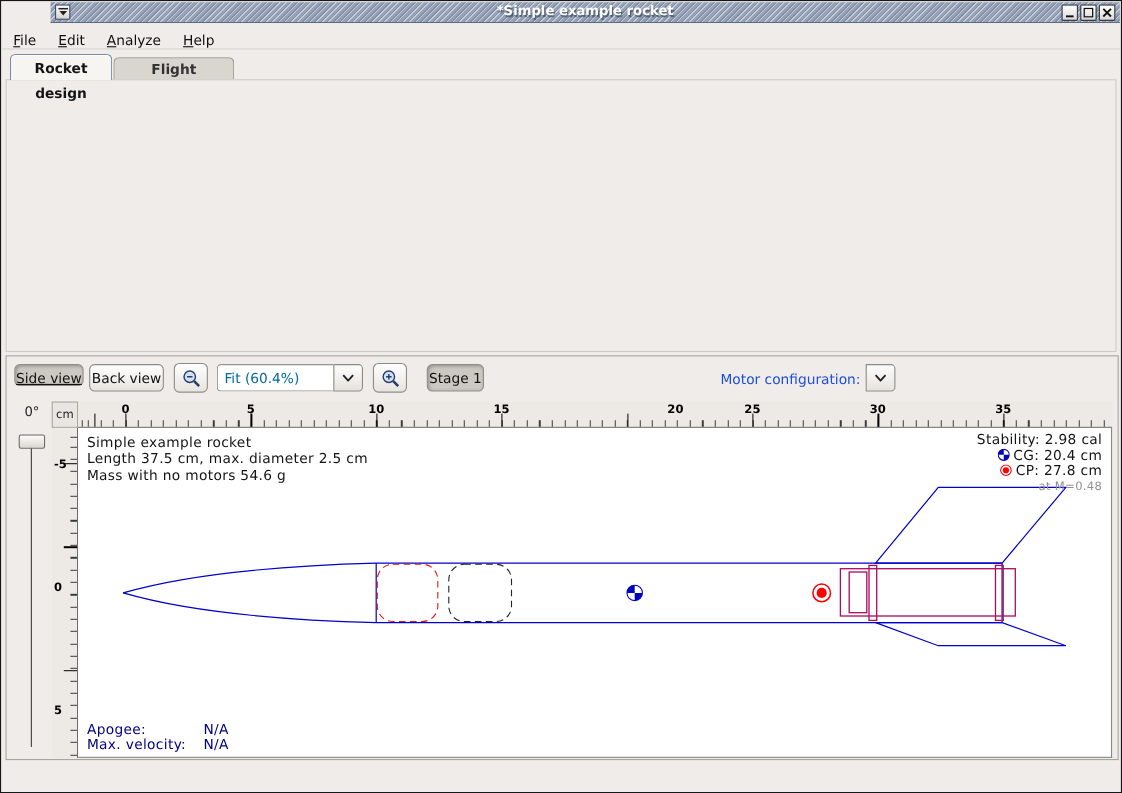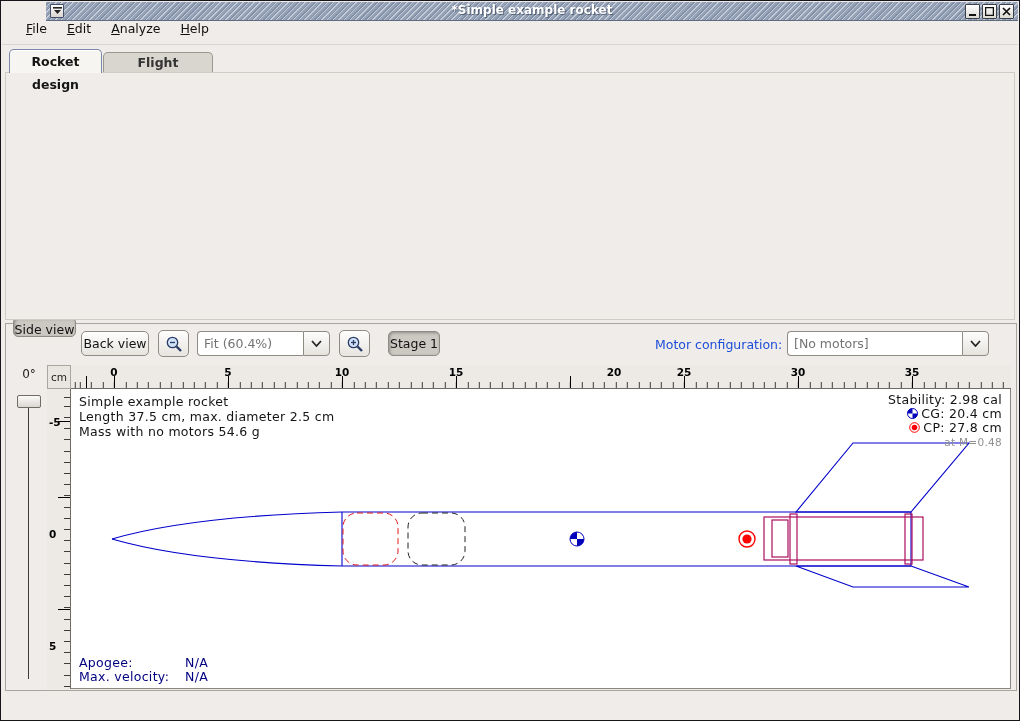--- a/index.html
+++ b/index.html
@@ -29,21 +29,21 @@
   }
   .win-buttons{ position:absolute; right:4px; top:2px; display:flex; gap:2px; }
   .win-btn{
     width:15px; height:15px; background:linear-gradient(#ffffff,#dcd9d4);
     border:1px solid #3b3f48; border-radius:1px; display:flex; align-items:center; justify-content:center;
     font-size:9px; font-weight:bold; color:#111; line-height:1;
   }
   
   .menubar{
     position:absolute; left:1px; right:1px; top:20px; height:24px; background:#efece9;
-    display:flex; align-items:flex-start; padding-left:24px; gap:20px; border-bottom:1px solid #d8d5d0;
+    display:flex; align-items:flex-end; padding-left:10px; gap:20px; border-bottom:1px solid #d8d5d0;
   }
   .menu-item{ display:inline-block; font-size:12.5px; color:#101010; }
   .menu-item::first-letter{ text-decoration:underline; }
   
   .tab{
     position:absolute; border:1px solid #9b988f; border-bottom:none;
     border-radius:5px 5px 0 0; font-size:12.5px; text-align:center;font-weight:bold;
   }
   .tab.active{ left:8px; top:48px; width:93px; height:24px; background:#f7f5f2; line-height:23px; z-index:3;
     border-color:#7a89a8; box-shadow:inset 0 1px 0 #fff; }
@@ -111,21 +111,21 @@
   .hsplit::after{ content:""; position:absolute; left:0; right:0; top:3px; height:2px; background:#efece9; }
   .vsplit{ position:absolute; left:358px; top:170px; width:8px; height:48px;
     background:repeating-linear-gradient(0deg,#aaa7a0 0 2px, transparent 2px 5px); }
   .vsplit::after{ content:""; position:absolute; top:0; bottom:0; left:3px; width:2px; background:#efece9; }
   
   .lower-panel{ position:absolute; left:4px; top:322px; width:1012px; height:368px; border:1px solid #a8a5a0; background:#efece9; }
   .toggle-on{ background:#ccc9c3 !important; box-shadow:inset 1px 1px 3px rgba(0,0,0,.3); }
   .combo{ position:absolute; height:25px; display:flex; }
   .combo .field{
     flex:1; background:#fff; border:1px solid #8f8c86; border-right:none; border-radius:4px 0 0 4px;
-    font-size:12.5px; padding:4px 6px 0 6px; color:#737373; white-space:nowrap; overflow:hidden;
+    font-size:12.5px; padding:4px 6px 0 6px; color:#0369a1; white-space:nowrap; overflow:hidden;
   }
   .combo .arrow-btn{
     width:27px; background:linear-gradient(#fdfdfd,#e6e3de); border:1px solid #8f8c86; border-radius:0 4px 4px 0;
     display:flex; align-items:center; justify-content:center;
   }
   .tool-label{ position:absolute; font-size:12.5px; color:#1d4ed8; }
   
   .rot-label{ position:absolute; left:10px; top:366px; width:36px; text-align:center; font-size:12px; color:#222; }
   .corner-box{
     position:absolute; left:46px; top:364px; width:24px; height:24px; background:#e9e6e1;
@@ -437,21 +437,21 @@
             <path d="M1 1 L4.5 5 L8 1" fill="none" stroke="#44506b" stroke-width="1.6"></path>
           </svg>
       </div>
     </div>
   </div>
 
   <div class="hsplit"></div>
 
   <div class="lower-panel"></div>
 
-  <div class="btn toggle-on" style="left:12px;top:316px;width:63px;height:20px;line-height:24px;">Side view</div>
+  <div class="btn toggle-on" style="left:12px;top:330px;width:63px;height:20px;line-height:24px;text-decoration:underline;">Side view</div>
   <div class="btn" style="left:80px;top:330px;width:68px;height:25px;line-height:24px;">Back view</div>
   <div class="btn" style="left:157px;top:329px;width:31px;height:27px;display:flex;align-items:center;justify-content:center;">
     <svg width="18" height="18" viewBox="0 0 18 18">
       <circle cx="7.5" cy="7.5" r="5.2" fill="#cfe0f7" stroke="#2a3d66" stroke-width="1.3"></circle>
       <line x1="11.5" y1="11.5" x2="16" y2="16" stroke="#2a3d66" stroke-width="2.4"></line>
       <line x1="5" y1="7.5" x2="10" y2="7.5" stroke="#2a3d66" stroke-width="1.3"></line>
     </svg>
   </div>
   <div class="combo" style="left:196px;top:330px;width:133px;">
     <div class="field">Fit (60.4%)</div>
@@ -466,21 +466,20 @@
       <circle cx="7.5" cy="7.5" r="5.2" fill="#cfe0f7" stroke="#2a3d66" stroke-width="1.3"></circle>
       <line x1="11.5" y1="11.5" x2="16" y2="16" stroke="#2a3d66" stroke-width="2.4"></line>
       <line x1="5" y1="7.5" x2="10" y2="7.5" stroke="#2a3d66" stroke-width="1.3"></line>
       <line x1="7.5" y1="5" x2="7.5" y2="10" stroke="#2a3d66" stroke-width="1.3"></line>
     </svg>
   </div>
   <div class="btn toggle-on" style="left:387px;top:330px;width:52px;height:25px;line-height:24px;">Stage 1</div>
 
   <div class="tool-label" style="left:654px;top:336px;">Motor configuration:</div>
   <div class="combo" style="left:786px;top:330px;width:202px;">
-    <div class="field">[No motors]</div>
     <div class="arrow-btn">
       <svg width="11" height="7" viewBox="0 0 11 7">
           <path d="M1 1 L5.5 6 L10 1" fill="none" stroke="#222" stroke-width="1.7"></path>
         </svg>
     </div>
   </div>
 
   <div class="rot-label">0°</div>
   <div class="rot-slider">
     <div class="track"></div>

